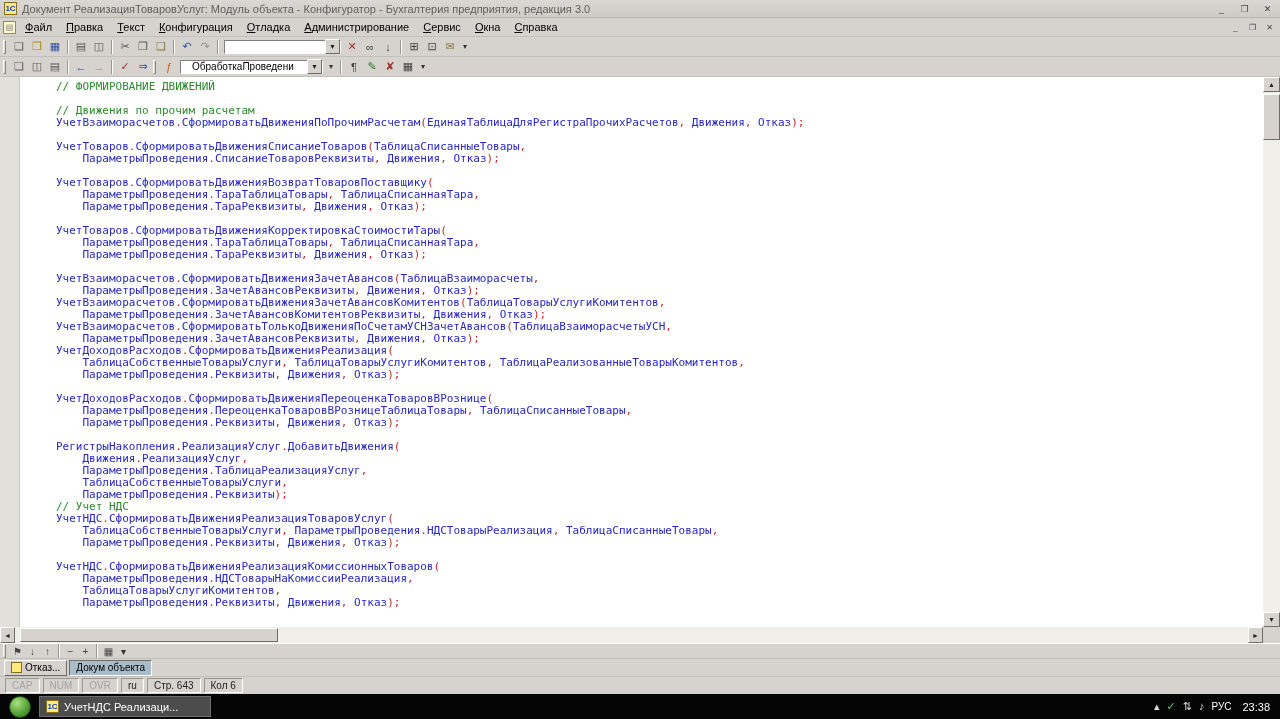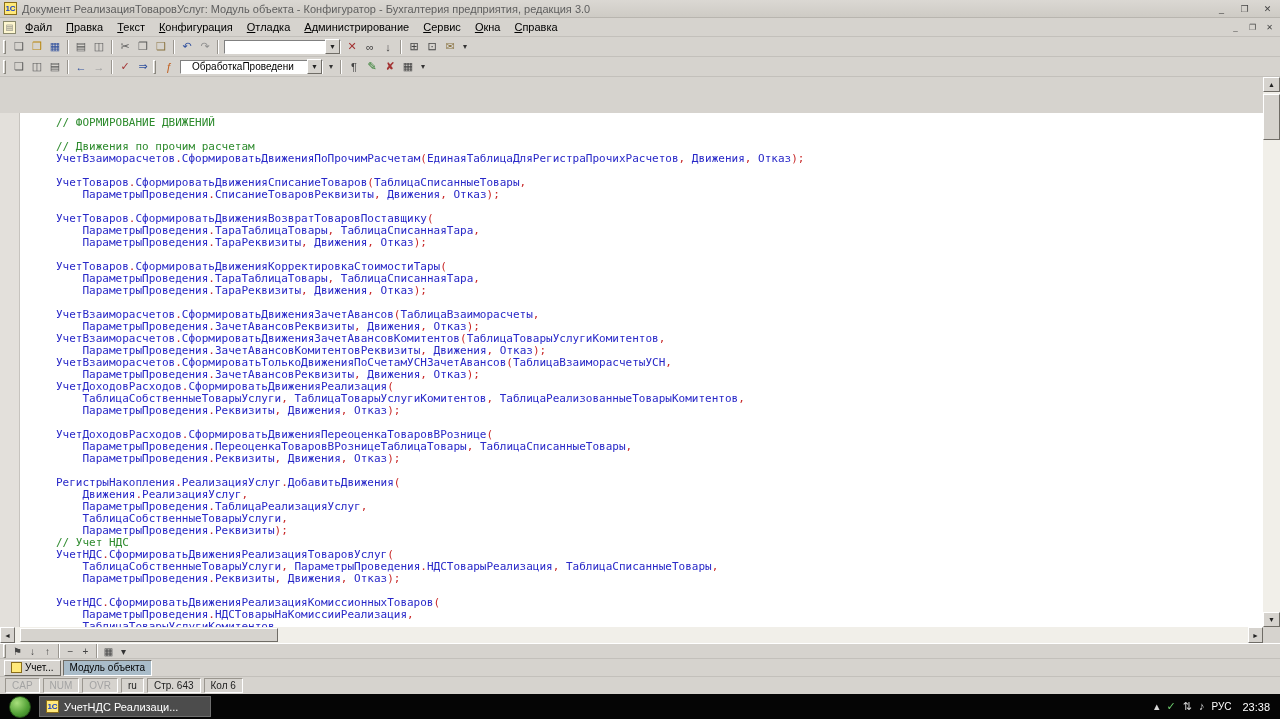--- a/index.html
+++ b/index.html
@@ -30,21 +30,21 @@
   .sep { width:2px; height:14px; border-left:1px solid #9a968f; border-right:1px solid #fff; margin:0 3px; flex:none; }
   .handle { width:3px; height:14px; border:1px solid; border-color:#fff #8a877f #8a877f #fff; margin:0 4px 0 1px; flex:none; }
   .dd2 { width:12px; font-size:8px; color:#333; }
   .combo { display:inline-flex; align-items:center; background:#fff; border:1px solid; border-color:#808080 #fff #fff #808080; height:14px; margin:0 2px; flex:none;padding-left:8px; }
   .combotext { font-size:10px; padding:0 3px; white-space:nowrap; overflow:hidden; display:inline-block; height:15px; line-height:15px; }
   .combodd { width:15px; height:15px; background:#d6d3ce; border:1px solid; border-color:#fff #6f6c66 #6f6c66 #fff; font-size:7px; display:inline-flex; align-items:center; justify-content:center; color:#222; }
 
   
   .editorwrap { flex:1 1 auto; display:flex; min-height:0; }
   .editorcol { flex:1; display:flex; flex-direction:column; min-width:0; }
-  .editor { flex:1; background:#fff; display:flex; overflow:hidden;margin-top:36px; }
+  .editor { flex:1; background:#fff; display:flex; overflow:hidden; }
   .gutter { width:20px; background:#e3e0db; border-right:1px solid #c7c4bf; flex:none; }
   .code { flex:1; padding:4px 0 0 36px; font-family:"DejaVu Sans Mono", monospace; font-size:11px; line-height:12px; white-space:pre; tab-size:4; overflow:hidden; }
   .line { height:12px; }
   .line .i { color:var(--idc); }
   .line .p { color:var(--pc); }
   .line.com { color:var(--cc); }
 
   
   .sbtn { background:#d6d3ce; border:1px solid; border-color:#fff #6f6c66 #6f6c66 #fff; font-size:7px; display:flex; align-items:center; justify-content:center; color:#222; flex:none; }
   .vscroll { width:17px; display:flex; flex-direction:column; background:#f1efe9; flex:none; }
@@ -199,24 +199,24 @@
       <span class="tbi" style="color: rgb(68, 68, 68);">−</span>
       <span class="tbi" style="color: rgb(68, 68, 68);">+</span>
       <span class="sep"></span>
       <span class="tbi" style="color: rgb(68, 68, 68);">▦</span>
       <span class="tbi dd2">▾</span>
     </div>
 
   <div class="tabbar">
       <span class="wtab">
         <span class="tabicon"></span>
-        <span>Учет...</span>
+        <span>Отказ...</span>
       </span>
       <span class="wtab active">
-        <span>Модуль объекта</span>
+        <span>Докум объекта</span>
       </span>
     </div>
 
   <div class="statusbar">
     <span style="display:flex">
         <span class="scell dim">CAP</span>
         <span class="scell dim">NUM</span>
         <span class="scell dim">OVR</span>
         <span class="scell">ru</span>
         <span class="scell">Стр. 643</span>

